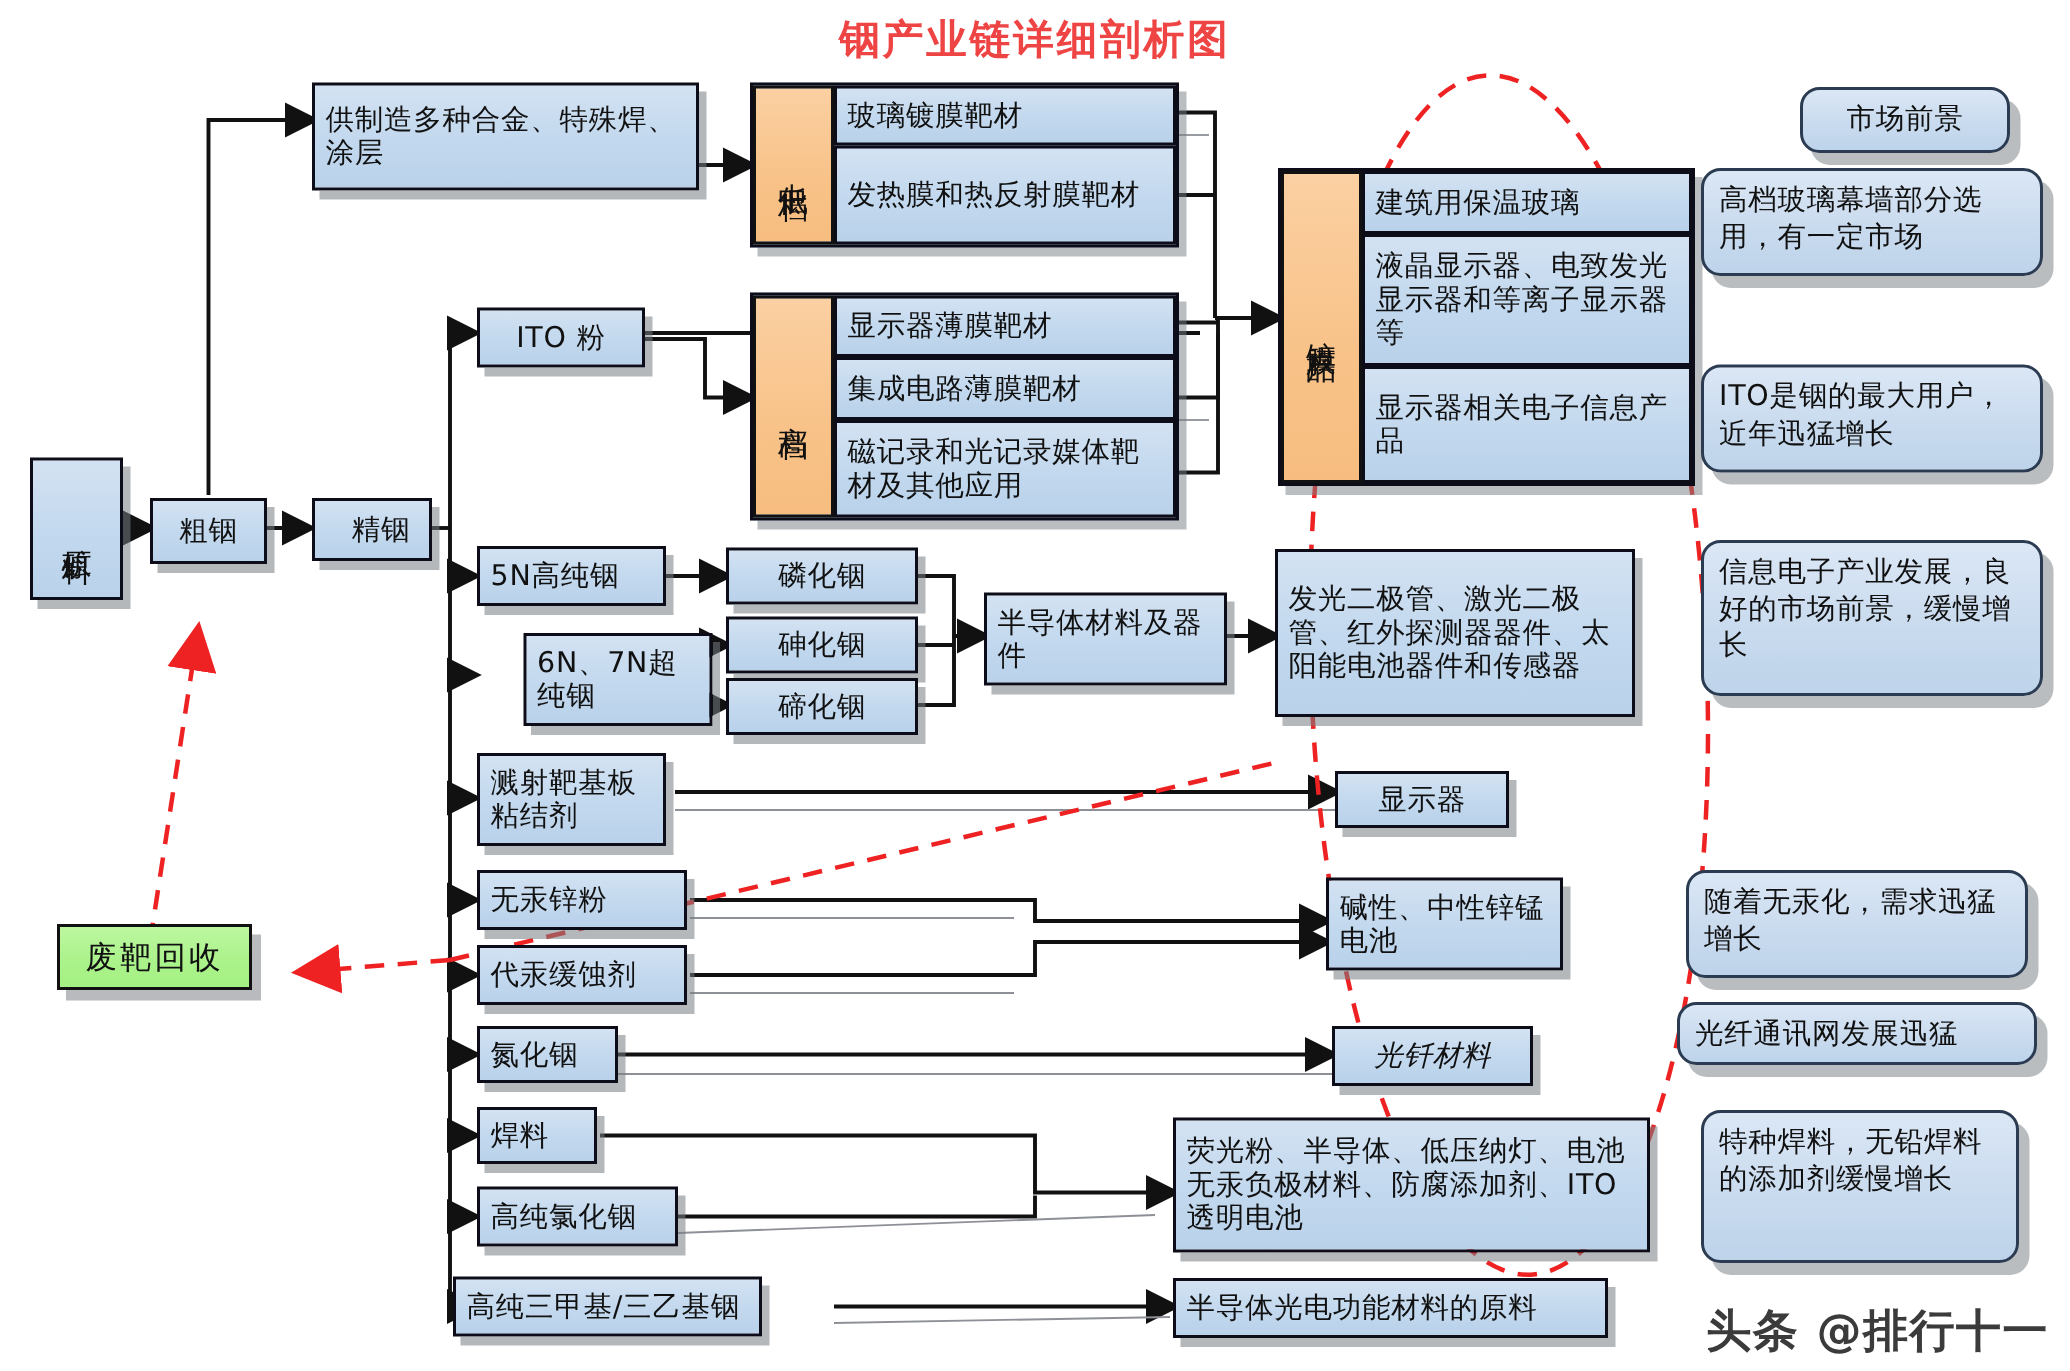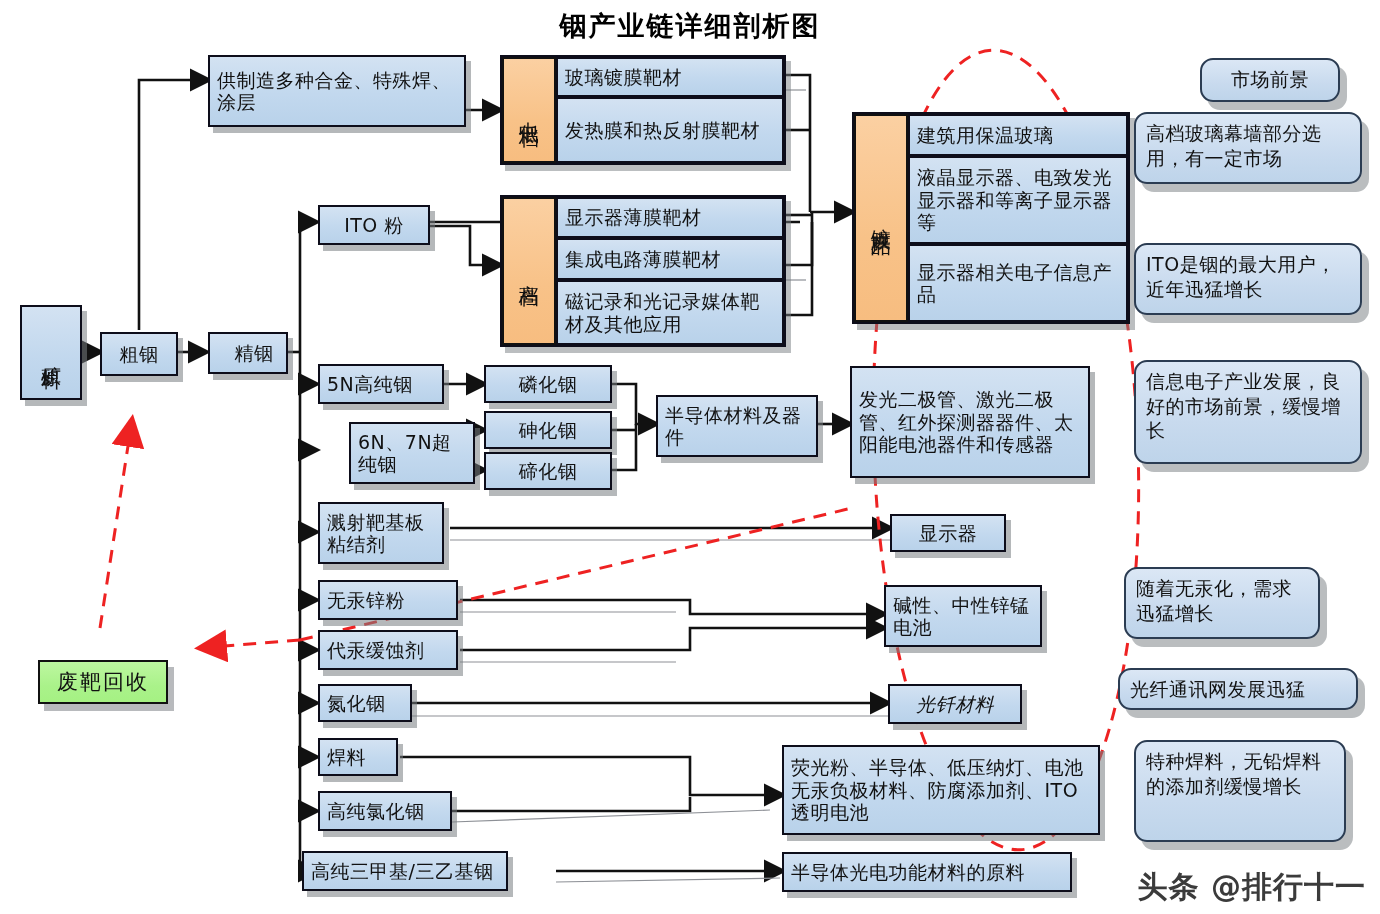--- a/index.html
+++ b/index.html
@@ -88,21 +88,21 @@
     box-shadow:6px 7px 0 rgba(125,130,135,.55);
     letter-spacing:2px;
   }
 
   .title{
     position:absolute;
     left:0;top:8px;width:1380px;
     text-align:center;
     font-size:27px;
     font-weight:bold;
-    color:#000000;
+    color:#ef4444;
     letter-spacing:2px;
     text-shadow:1px 1px 0 #ffffff;
   }
 
   .watermark{
     position:absolute;
     right:14px;bottom:6px;
     font-size:30px;
     color:#2b2b2b;
     font-weight:bold;
@@ -211,21 +211,21 @@
   </div>
 
   <div class="node center" style="left:100px;top:332px;width:78px;height:44px;">
     <span>粗铟</span>
   </div>
 
   <div class="node center" style="left:208px;top:332px;width:80px;height:42px;padding-left:19px;">
     <span>精铟</span>
   </div>
 
-  <div class="green" style="left:38px;top:660px;width:130px;height:44px;">
+  <div class="green" style="left:38px;top:616px;width:130px;height:44px;">
     <span>废靶回收</span>
   </div>
 
   <div class="node" style="left:208px;top:55px;width:258px;height:72px;">
     <span>供制造多种合金、特殊焊、涂层</span>
   </div>
 
   <div class="node center" style="left:318px;top:205px;width:112px;height:40px;">
     <span>ITO 粉</span>
   </div>
@@ -335,21 +335,21 @@
   </div>
   <div class="bubble" style="left:1134px;top:112px;width:228px;height:72px;">
     <span>高档玻璃幕墙部分选用，有一定市场</span>
   </div>
   <div class="bubble" style="left:1134px;top:243px;width:228px;height:72px;">
     <span>ITO是铟的最大用户，近年迅猛增长</span>
   </div>
   <div class="bubble" style="left:1134px;top:360px;width:228px;height:104px;">
     <span>信息电子产业发展，良好的市场前景，缓慢增长</span>
   </div>
-  <div class="bubble" style="left:1124px;top:567px;width:196px;height:72px;">
+  <div class="bubble" style="left:1124px;top:580px;width:228px;height:72px;">
     <span>随着无汞化，需求迅猛增长</span>
   </div>
   <div class="bubble" style="left:1118px;top:668px;width:240px;height:42px;">
     <span>光纤通讯网发展迅猛</span>
   </div>
   <div class="bubble" style="left:1134px;top:740px;width:212px;height:102px;">
     <span>特种焊料，无铅焊料的添加剂缓慢增长</span>
   </div>
 
   <div class="watermark">头条 @排行十一</div>

